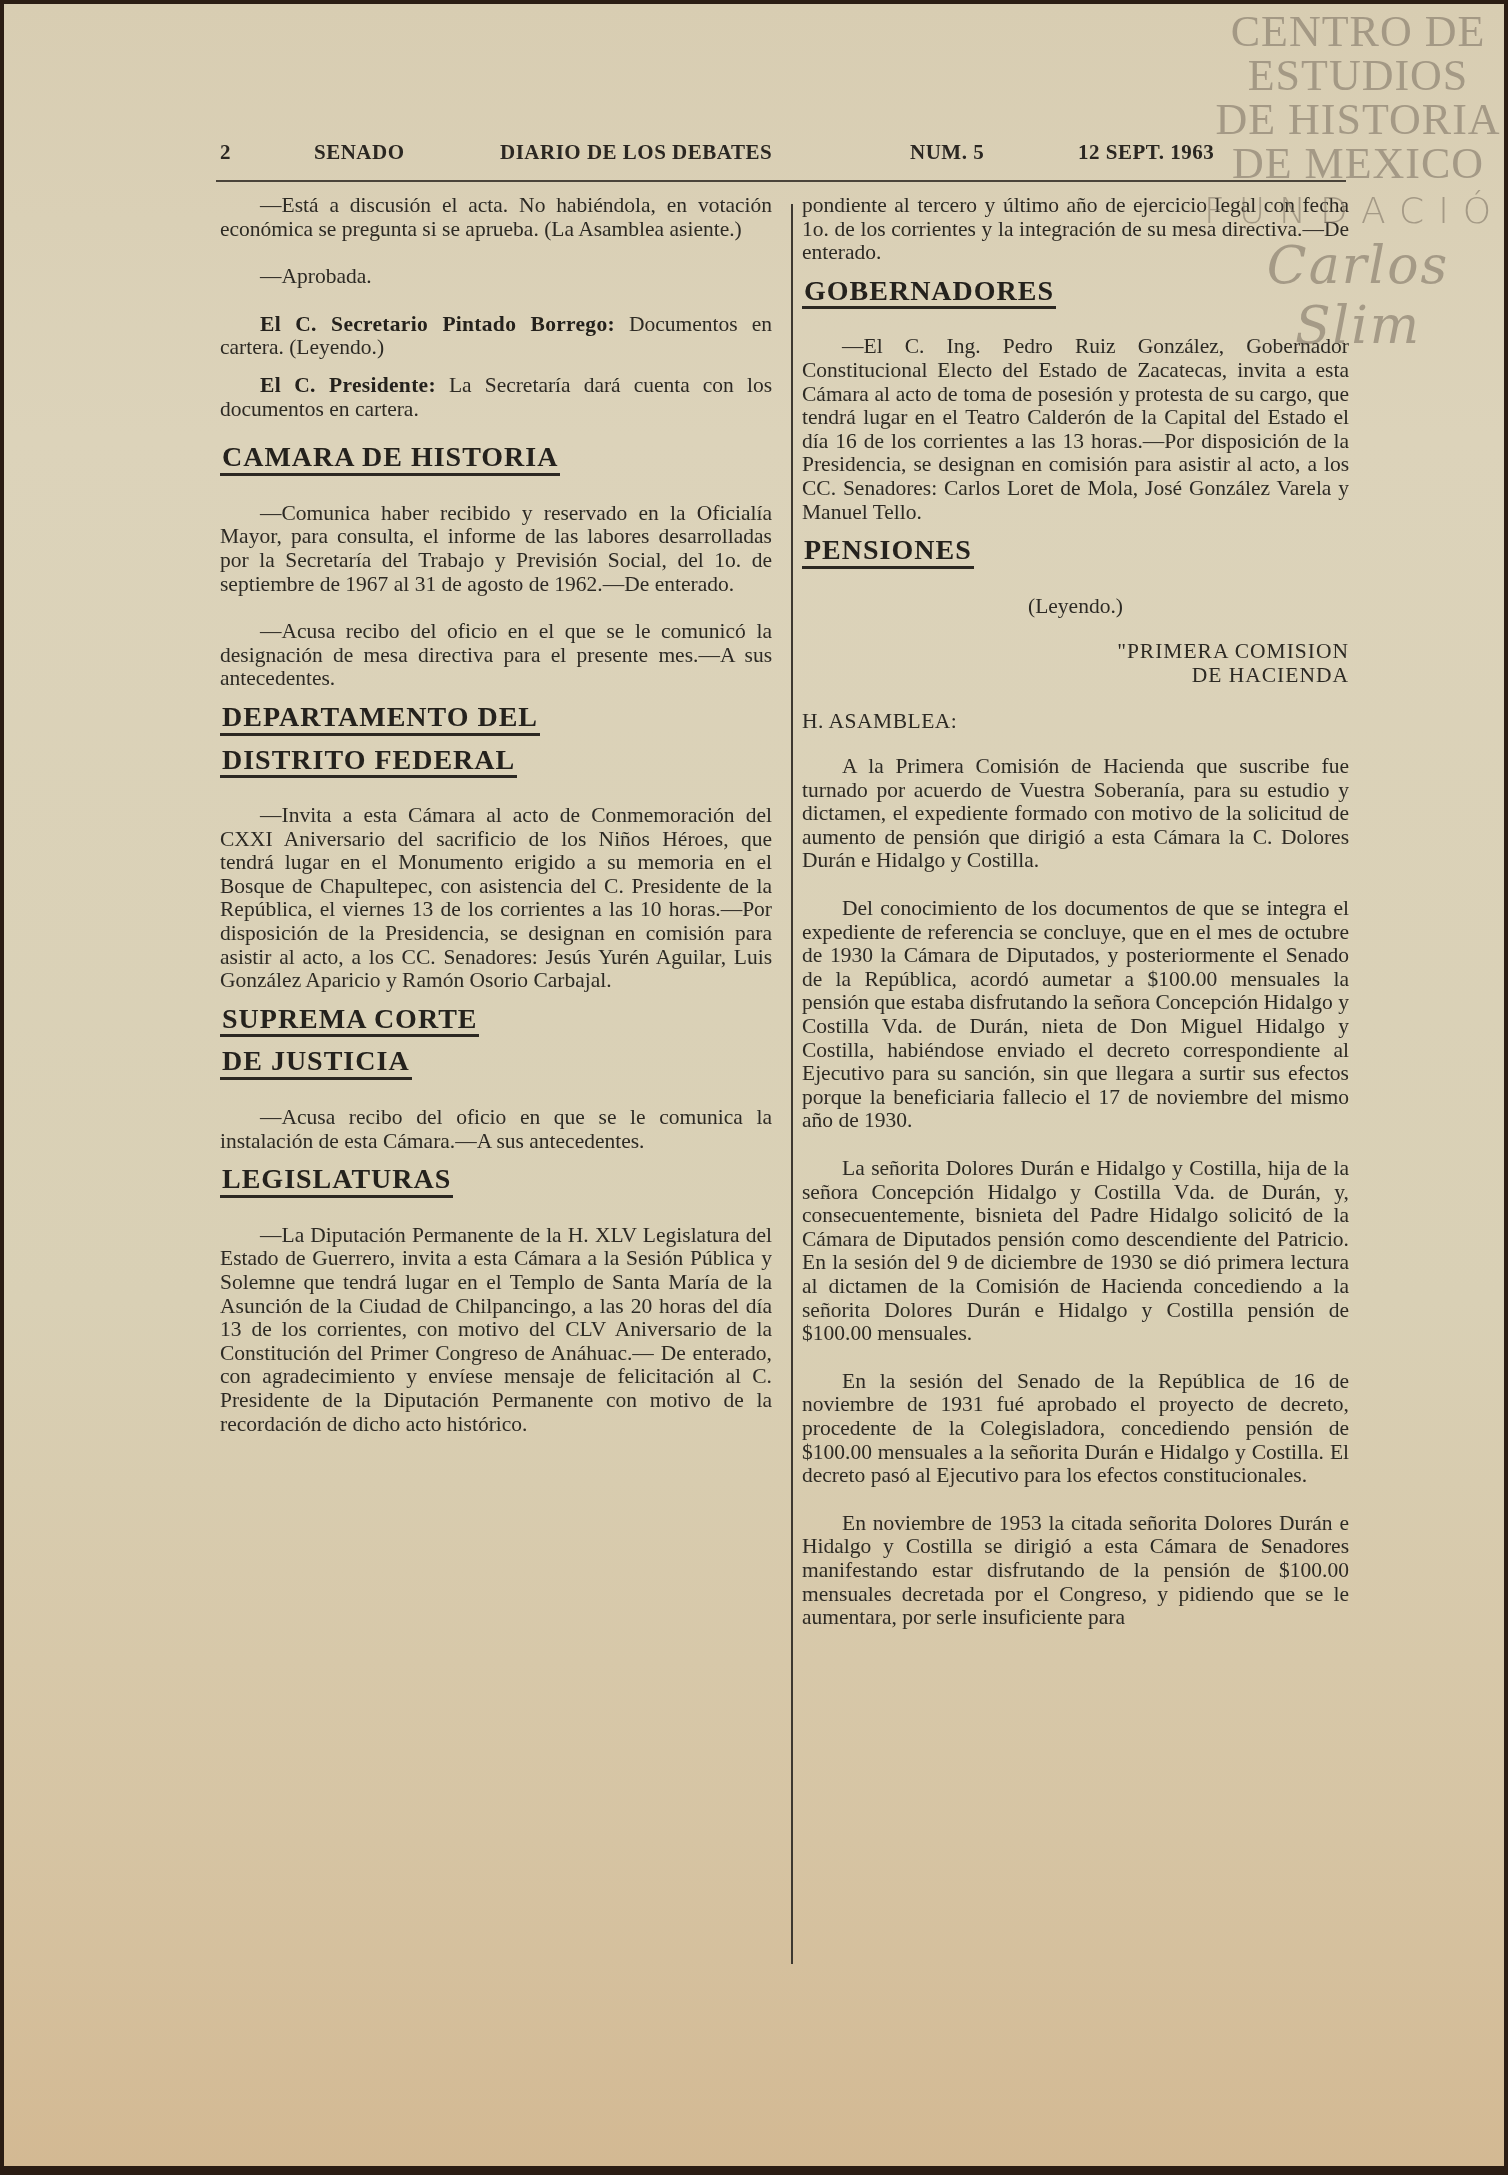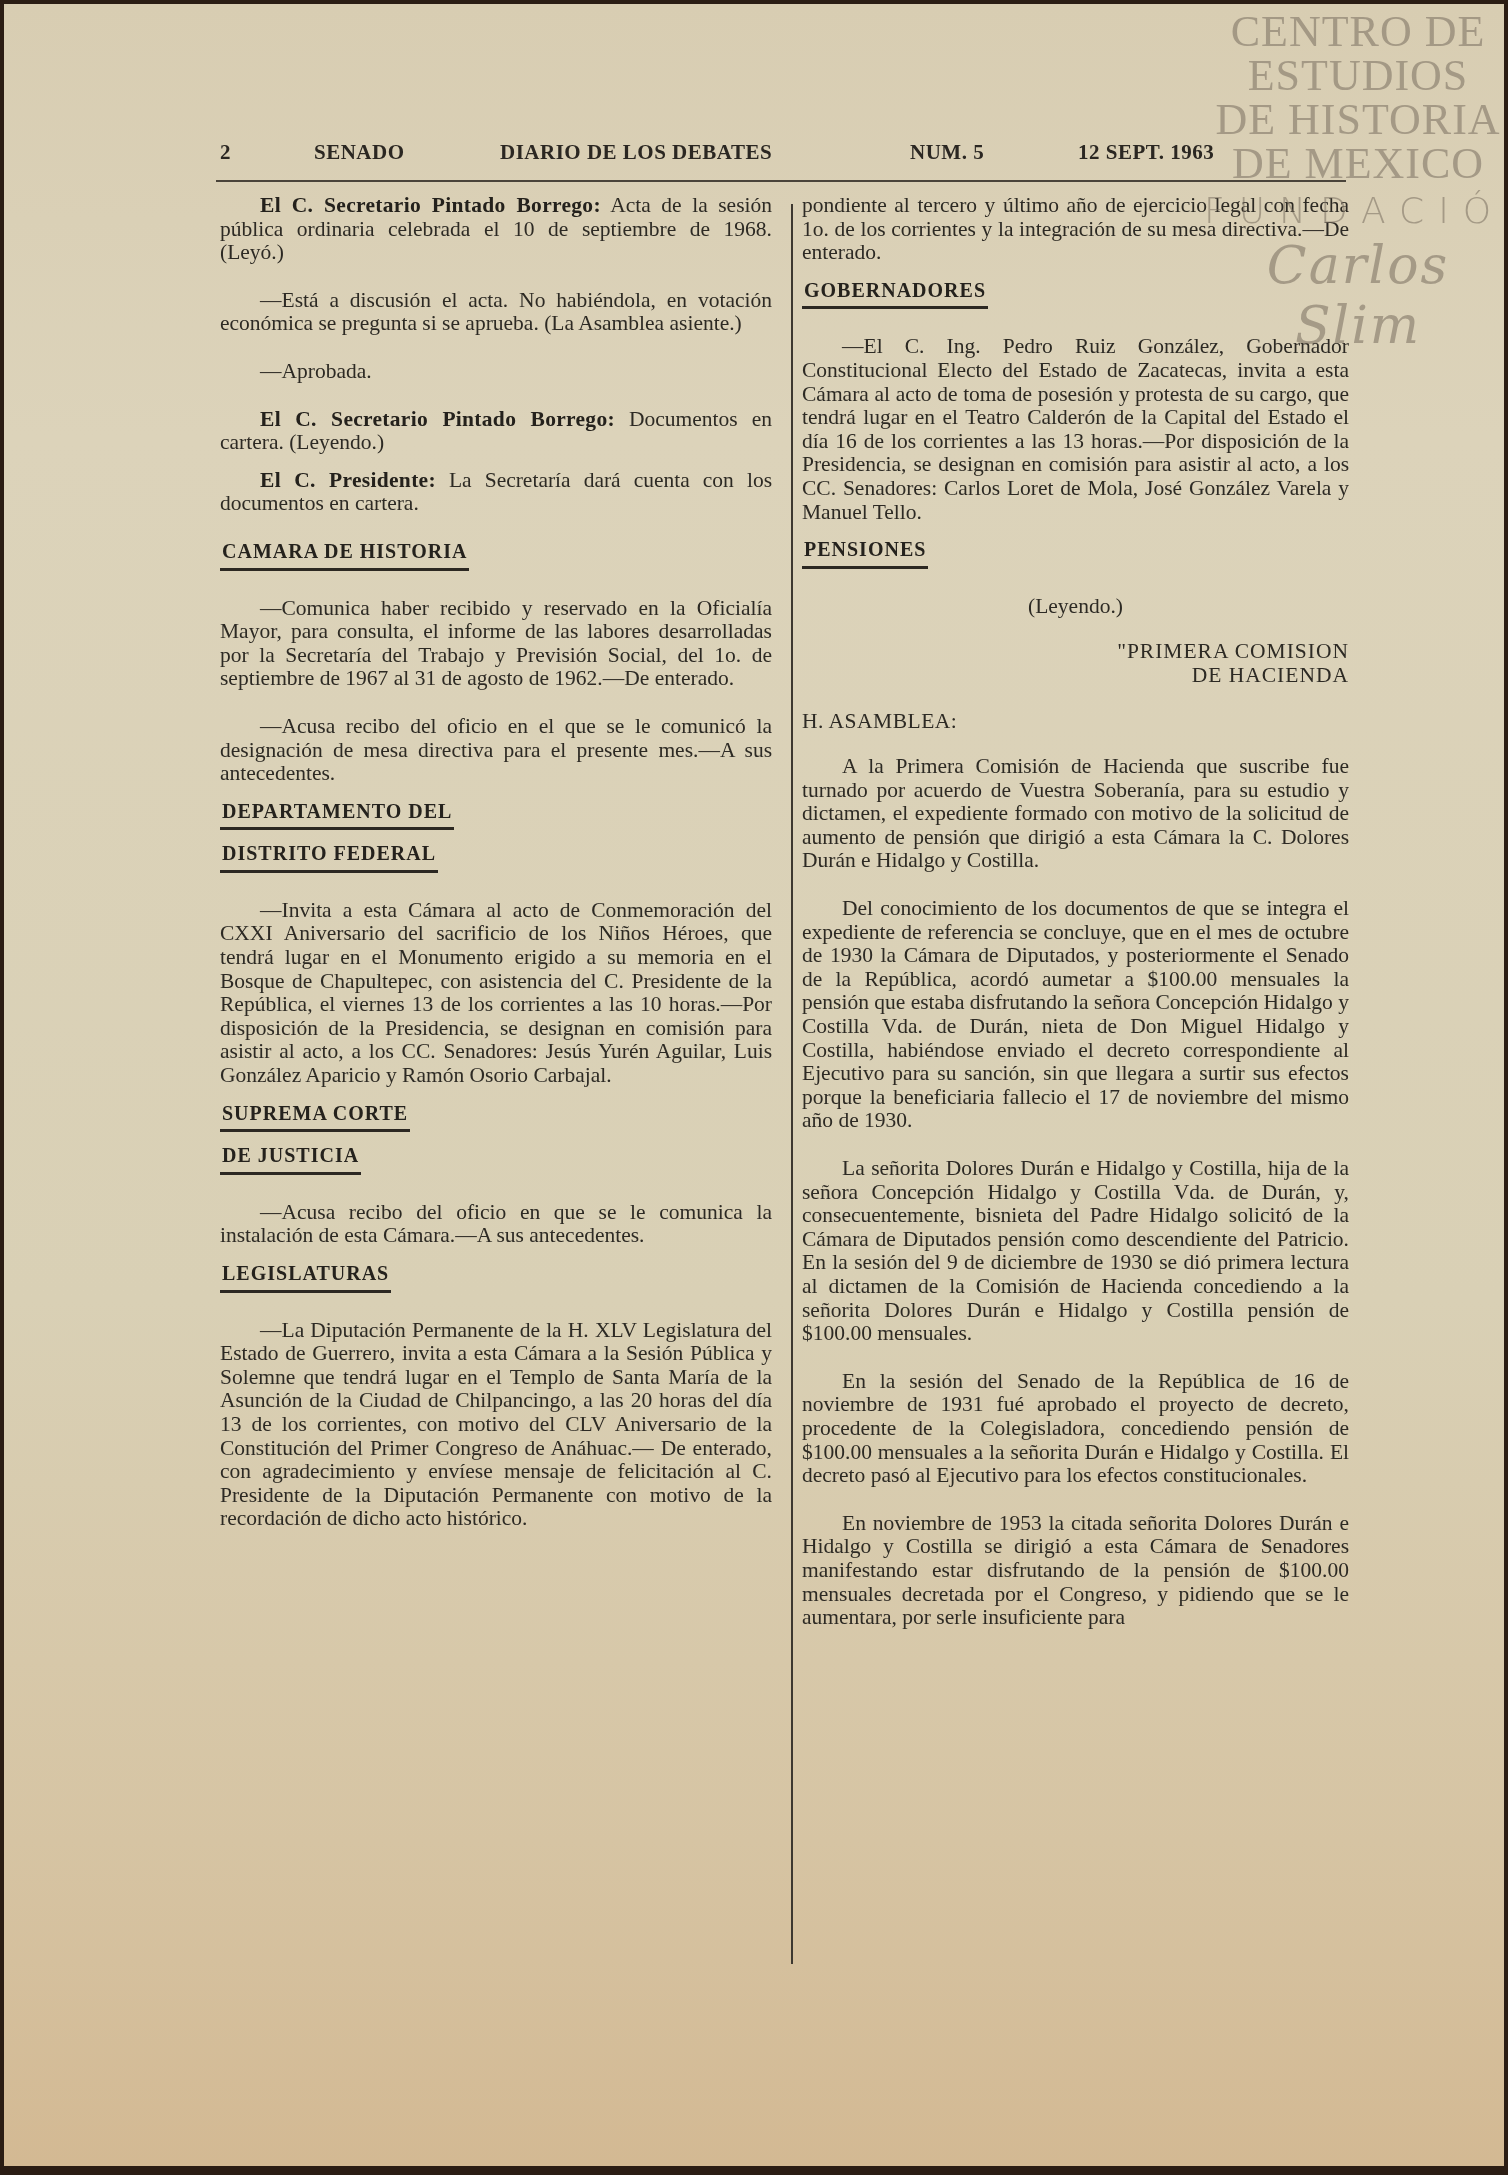--- a/index.html
+++ b/index.html
@@ -32,21 +32,21 @@
   .col {
     position: absolute; top: 190px; font-size: 21.5px; line-height: 23.6px; color: #2d2a24;
   }
   .col-left { left: 216px; width: 552px; }
   .col-right { left: 798px; width: 547px; }
   p.para {
     margin: 0 0 24px 0; text-align: justify; text-indent: 40px; hyphens: manual;
   }
   p.para b { font-weight: bold; color: #24211c; letter-spacing: 0.3px; }
   .section-head {
-    display: inline-block; font-weight: bold; font-size: 20px; letter-spacing: 1px;
+    display: inline-block; font-weight: bold; font-size: 28px; letter-spacing: 1px;
     border-bottom: 3px solid #2c2822; padding: 0 2px 4px 2px; margin: 0 0 10px 0; color: #25221d;
   }
   .section-block { margin: 4px 0 26px 0; }
   .section-block .section-head { display: table; margin-bottom: 12px; }
   .centered { text-align: center; margin: 0 0 22px 0; }
   .right-align { text-align: right; margin: 0 0 22px 0; letter-spacing: 1px; }
   .plain { margin: 0 0 22px 0; letter-spacing: 0.5px; }
   .watermark {
     position: absolute; left: 1200px; top: 0; width: 308px; height: 340px;
     color: rgba(120,110,95,0.55); text-align: center;
@@ -65,21 +65,20 @@
     <span class="h-page">2</span>
     <span class="h-senado">SENADO</span>
     <span class="h-diario">DIARIO DE LOS DEBATES</span>
     <span class="h-num">NUM. 5</span>
     <span class="h-date">12 SEPT. 1963</span>
   </div>
   <div class="header-rule"></div>
   <div class="col-divider"></div>
 
   <div class="col col-left">
-    <p class="para"><b>El C. Secretario Pintado Borrego:</b><span> Acta de la sesión pública ordinaria celebrada el 10 de septiembre de 1968. (Leyó.)</span></p>
     <p class="para">—Está a discusión el acta. No habiéndola, en votación económica se pregunta si se aprueba. (La Asamblea asiente.)</p>
     <p class="para">—Aprobada.</p>
     <p class="para" style="margin-bottom:14px"><b>El C. Secretario Pintado Borrego:</b><span> Documentos en cartera. (Leyendo.)</span></p>
     <p class="para"><b>El C. Presidente:</b><span> La Secretaría dará cuenta con los documentos en cartera.</span></p>
 
     <div class="section-block">
       <div class="section-head">CAMARA DE HISTORIA</div>
     </div>
     <p class="para">—Comunica haber recibido y reservado en la Oficialía Mayor, para consulta, el informe de las labores desarrolladas por la Secretaría del Trabajo y Previsión Social, del 1o. de septiembre de 1967 al 31 de agosto de 1962.—De enterado.</p>
     <p class="para" style="margin-bottom:14px">—Acusa recibo del oficio en el que se le comunicó la designación de mesa directiva para el presente mes.—A sus antecedentes.</p>

